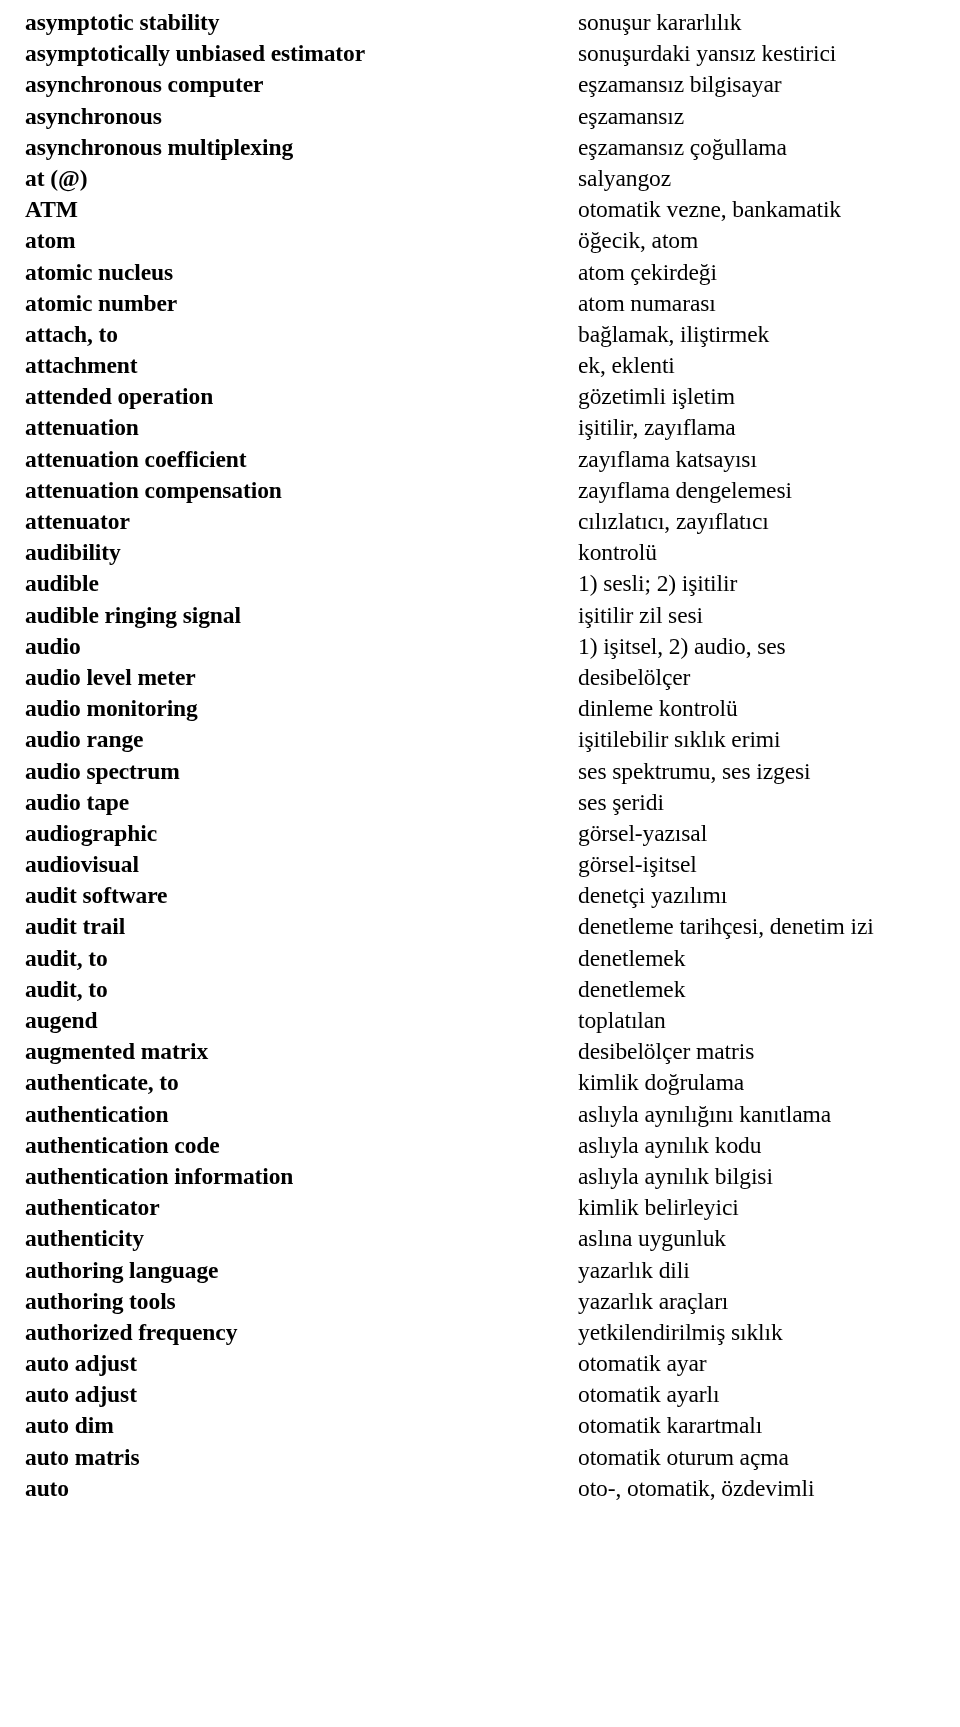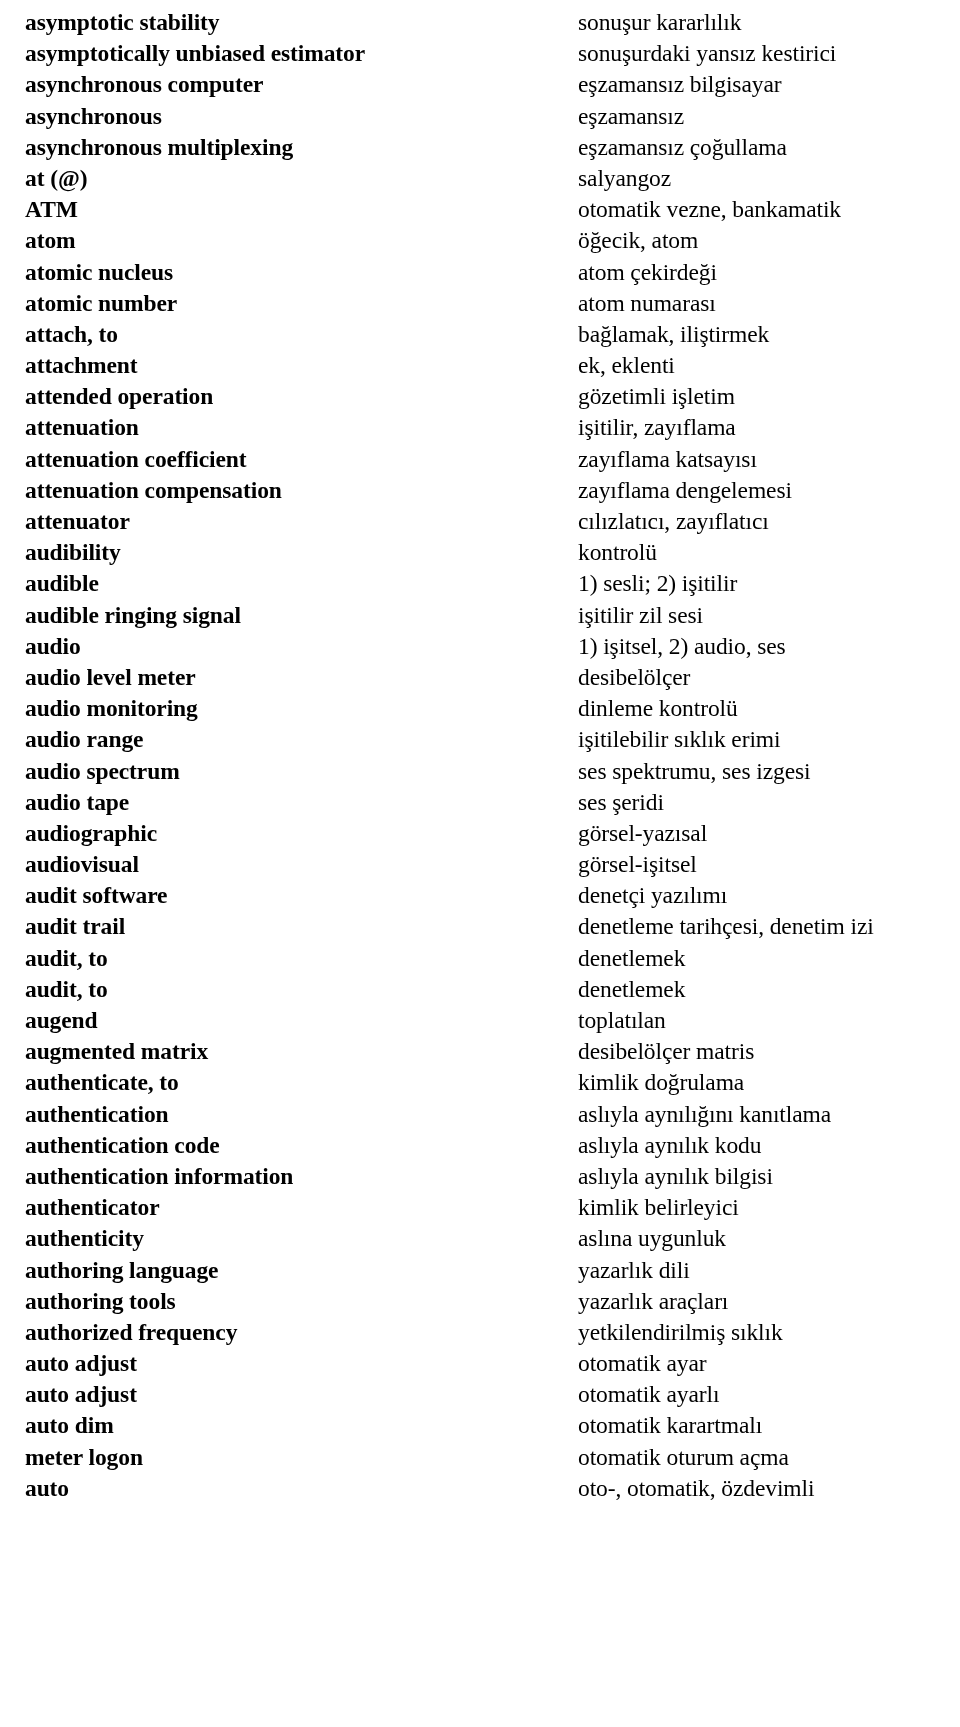--- a/index.html
+++ b/index.html
@@ -238,21 +238,21 @@
       </li>
       <li class="glossary-row">
         <span class="term-en">auto adjust</span>
         <span class="term-tr">otomatik ayarlı</span>
       </li>
       <li class="glossary-row">
         <span class="term-en">auto dim</span>
         <span class="term-tr">otomatik karartmalı</span>
       </li>
       <li class="glossary-row">
-        <span class="term-en">meter logon</span>
+        <span class="term-en">auto matris</span>
         <span class="term-tr">otomatik oturum açma</span>
       </li>
       <li class="glossary-row">
         <span class="term-en">auto</span>
         <span class="term-tr">oto-, otomatik, özdevimli</span>
       </li>
     </ul>
 </div>
 
 </body></html>

